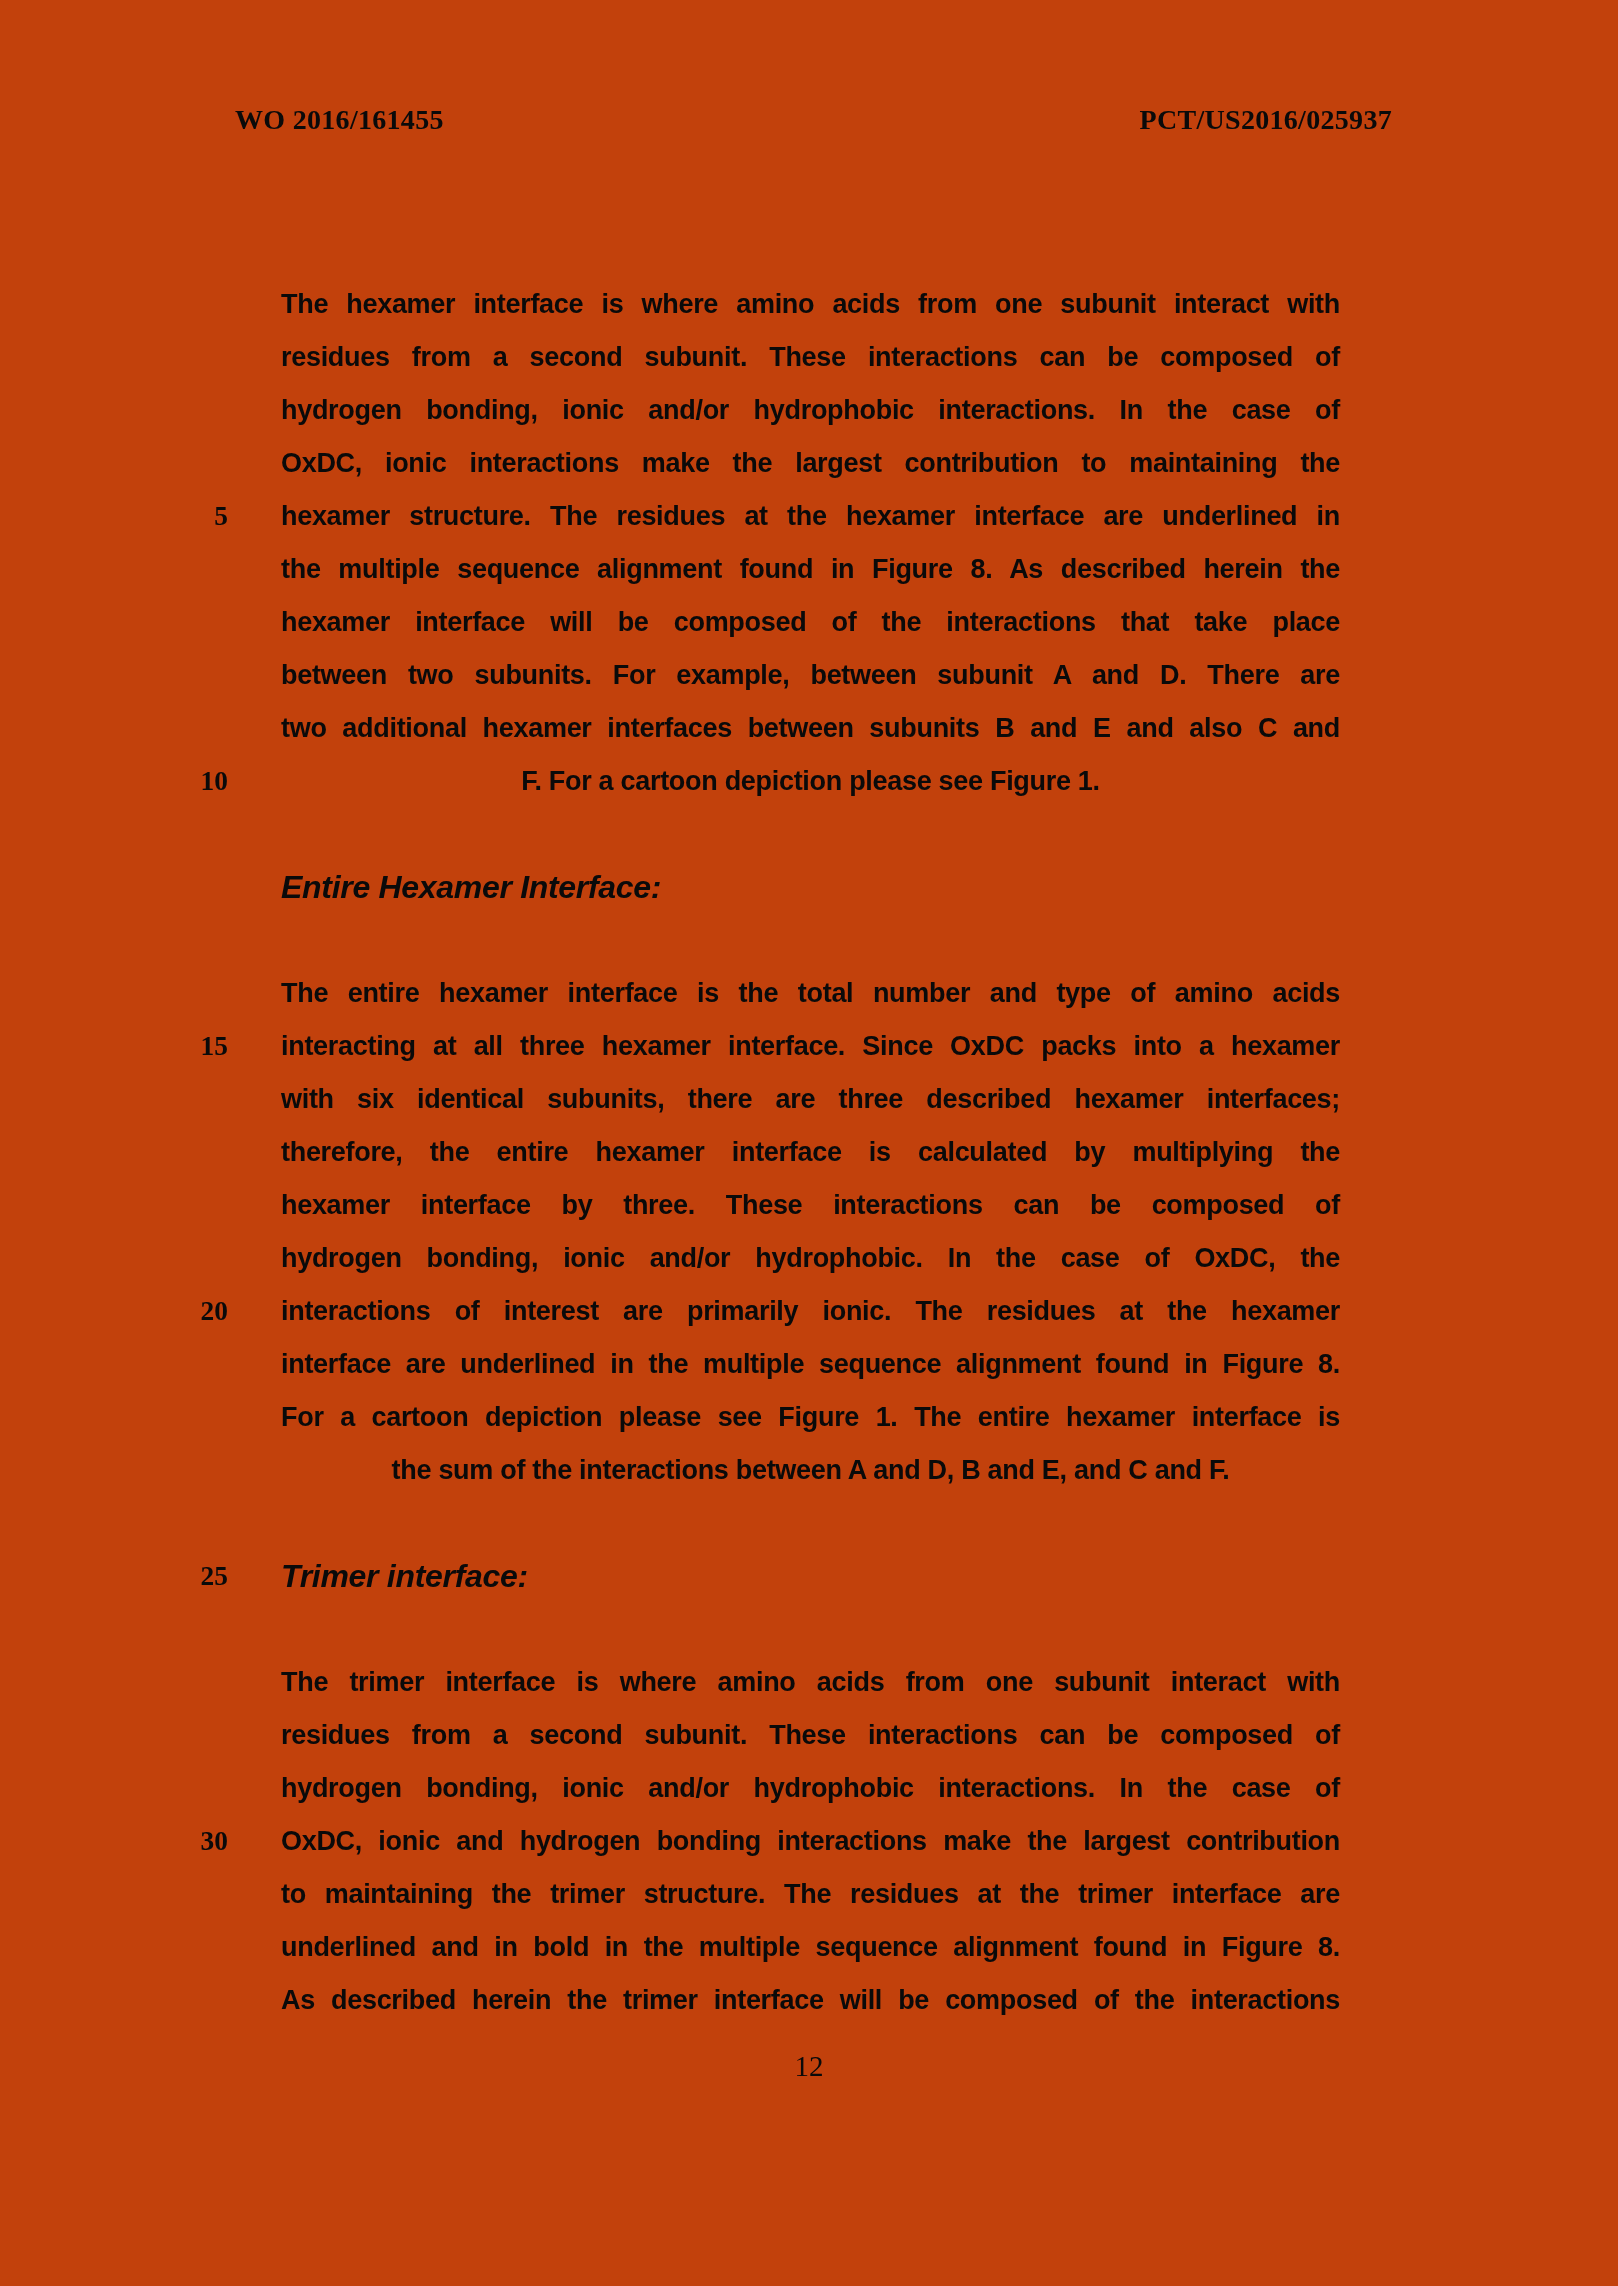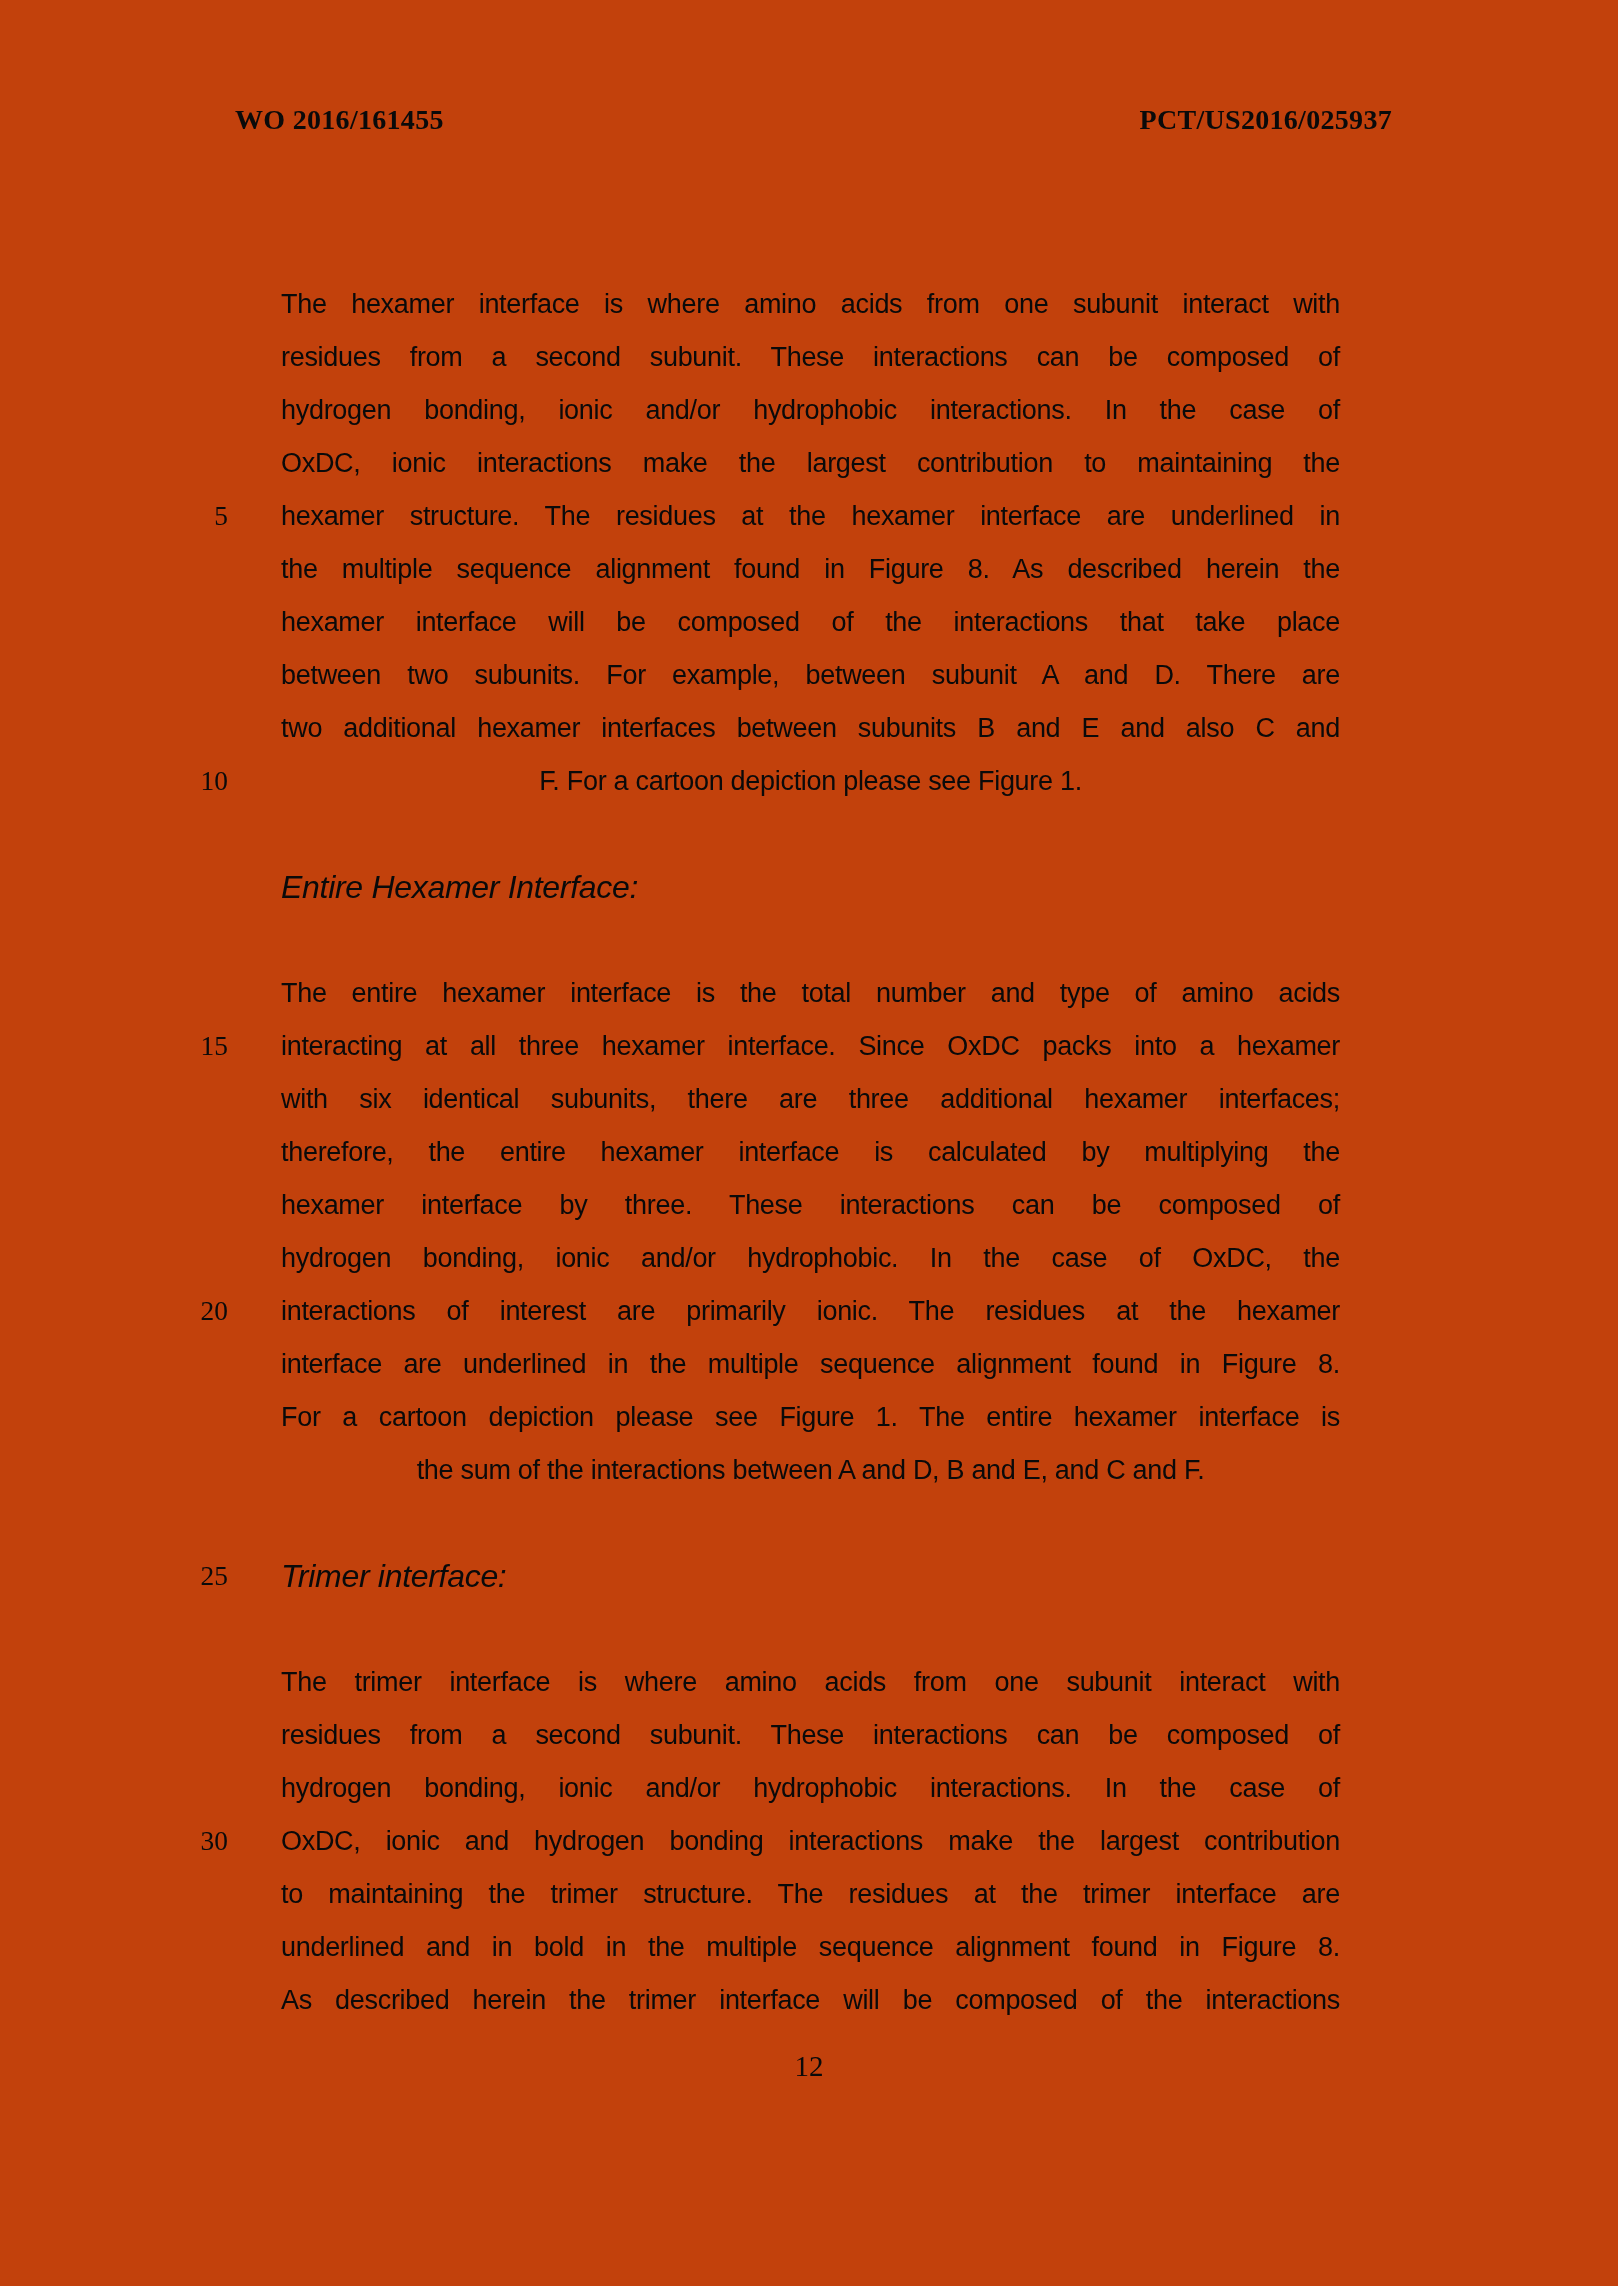--- a/index.html
+++ b/index.html
@@ -35,20 +35,21 @@
     width: 1059px;
   }
   .row {
     position: relative;
     height: 53px;
     line-height: 53px;
     font-family: "Liberation Sans", "DejaVu Sans", sans-serif;
     font-size: 27px;
     letter-spacing: -0.3px;
     white-space: nowrap;
+    font-weight: bold;
   }
   .row .linetext { white-space: normal; }
   .row .num {
     position: absolute;
     left: -127px;
     top: 0;
     width: 74px;
     text-align: right;
     font-family: "Liberation Serif", "DejaVu Serif", serif;
     font-size: 27.4px;
@@ -137,21 +138,21 @@
       </div>
     <div class="row r-b"></div>
     <div class="row r-j">
         <div class="linetext">The entire hexamer interface is the total number and type of amino acids</div>
       </div>
     <div class="row r-j">
         <span class="num">15</span>
         <div class="linetext">interacting at all three hexamer interface.  Since OxDC packs into a hexamer</div>
       </div>
     <div class="row r-j">
-        <div class="linetext">with six identical subunits, there are three additional hexamer interfaces;</div>
+        <div class="linetext">with six identical subunits, there are three described hexamer interfaces;</div>
       </div>
     <div class="row r-j">
         <div class="linetext">therefore, the entire hexamer interface is calculated by multiplying the</div>
       </div>
     <div class="row r-j">
         <div class="linetext">hexamer interface by three.  These interactions can be composed of</div>
       </div>
     <div class="row r-j">
         <div class="linetext">hydrogen bonding, ionic and/or hydrophobic.  In the case of OxDC, the</div>
       </div>

